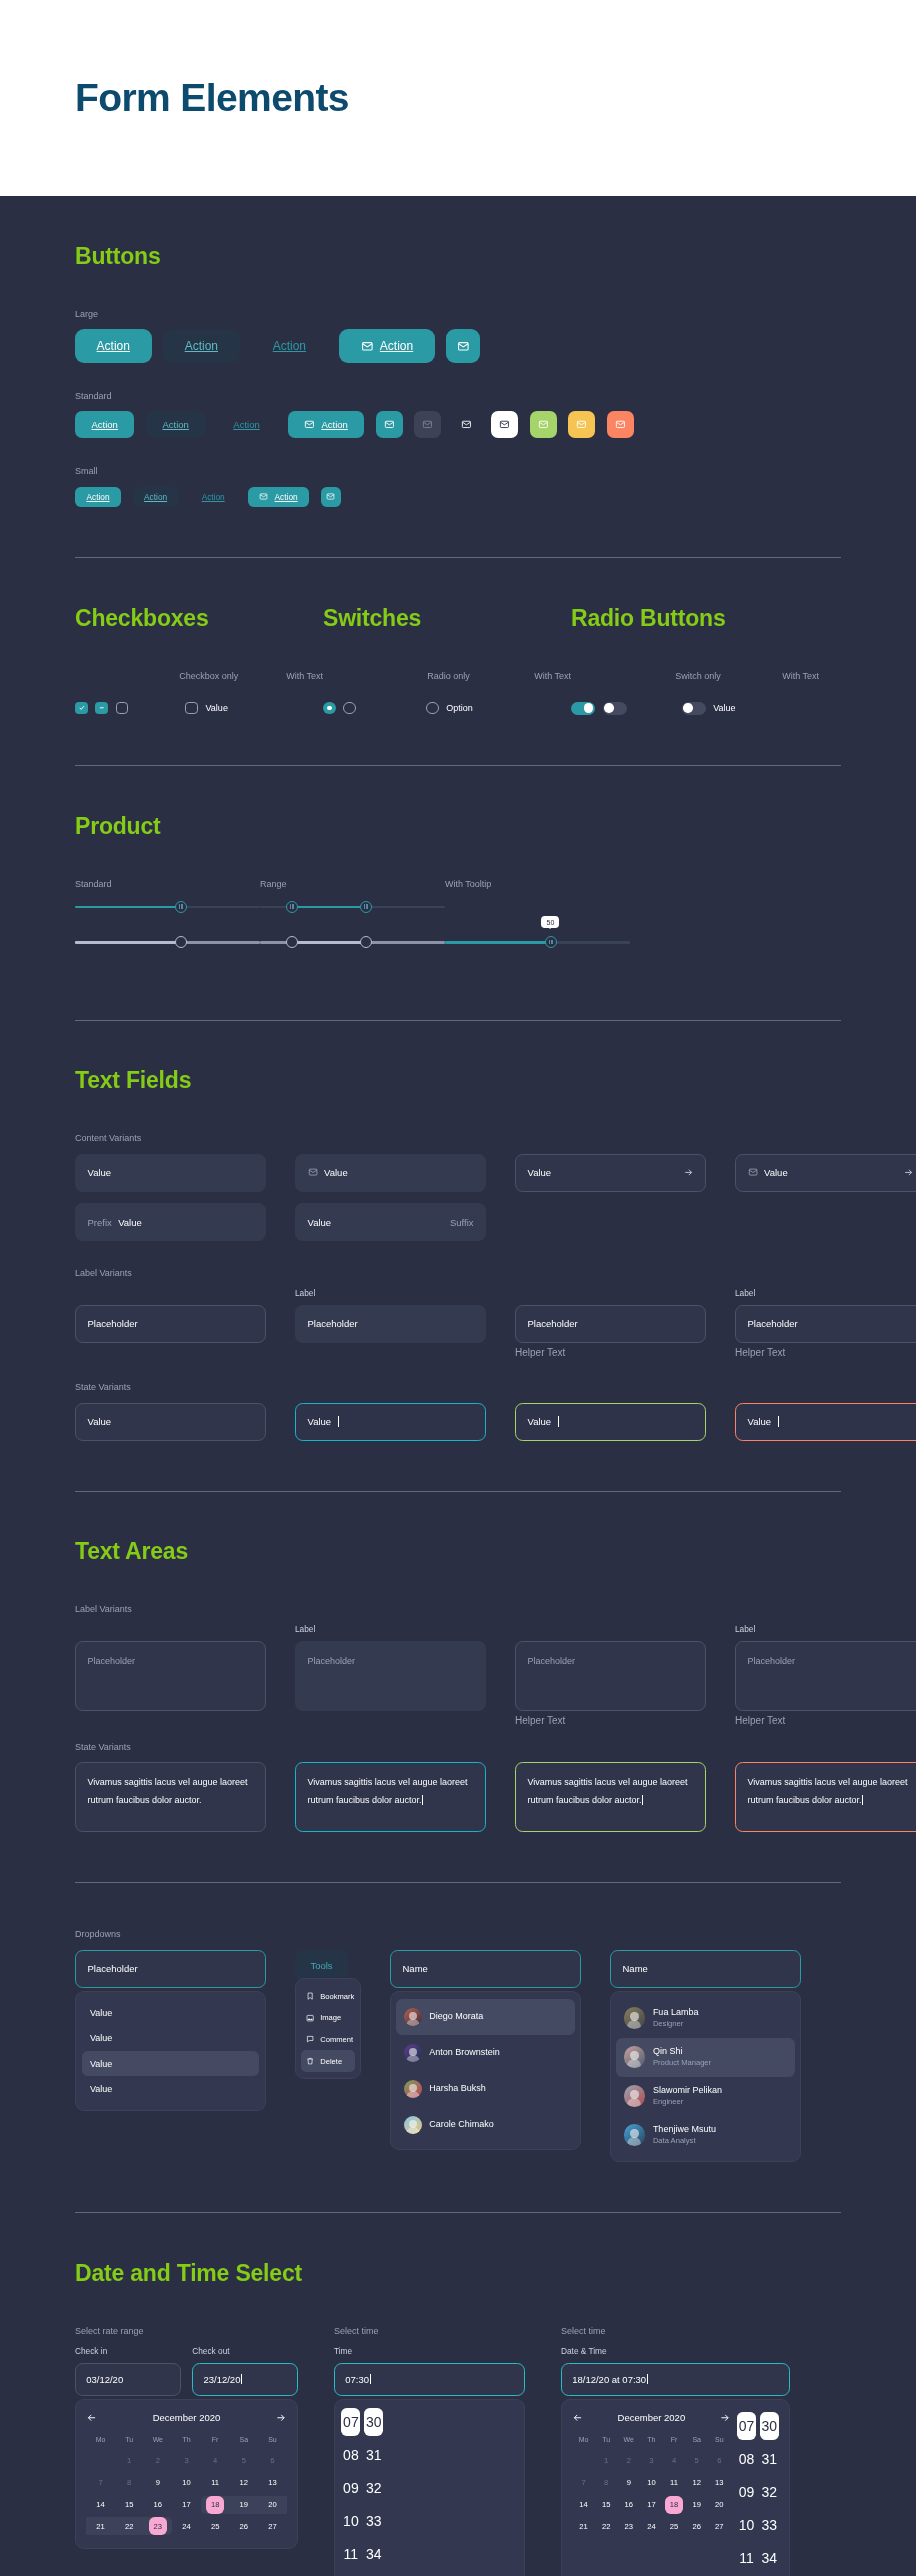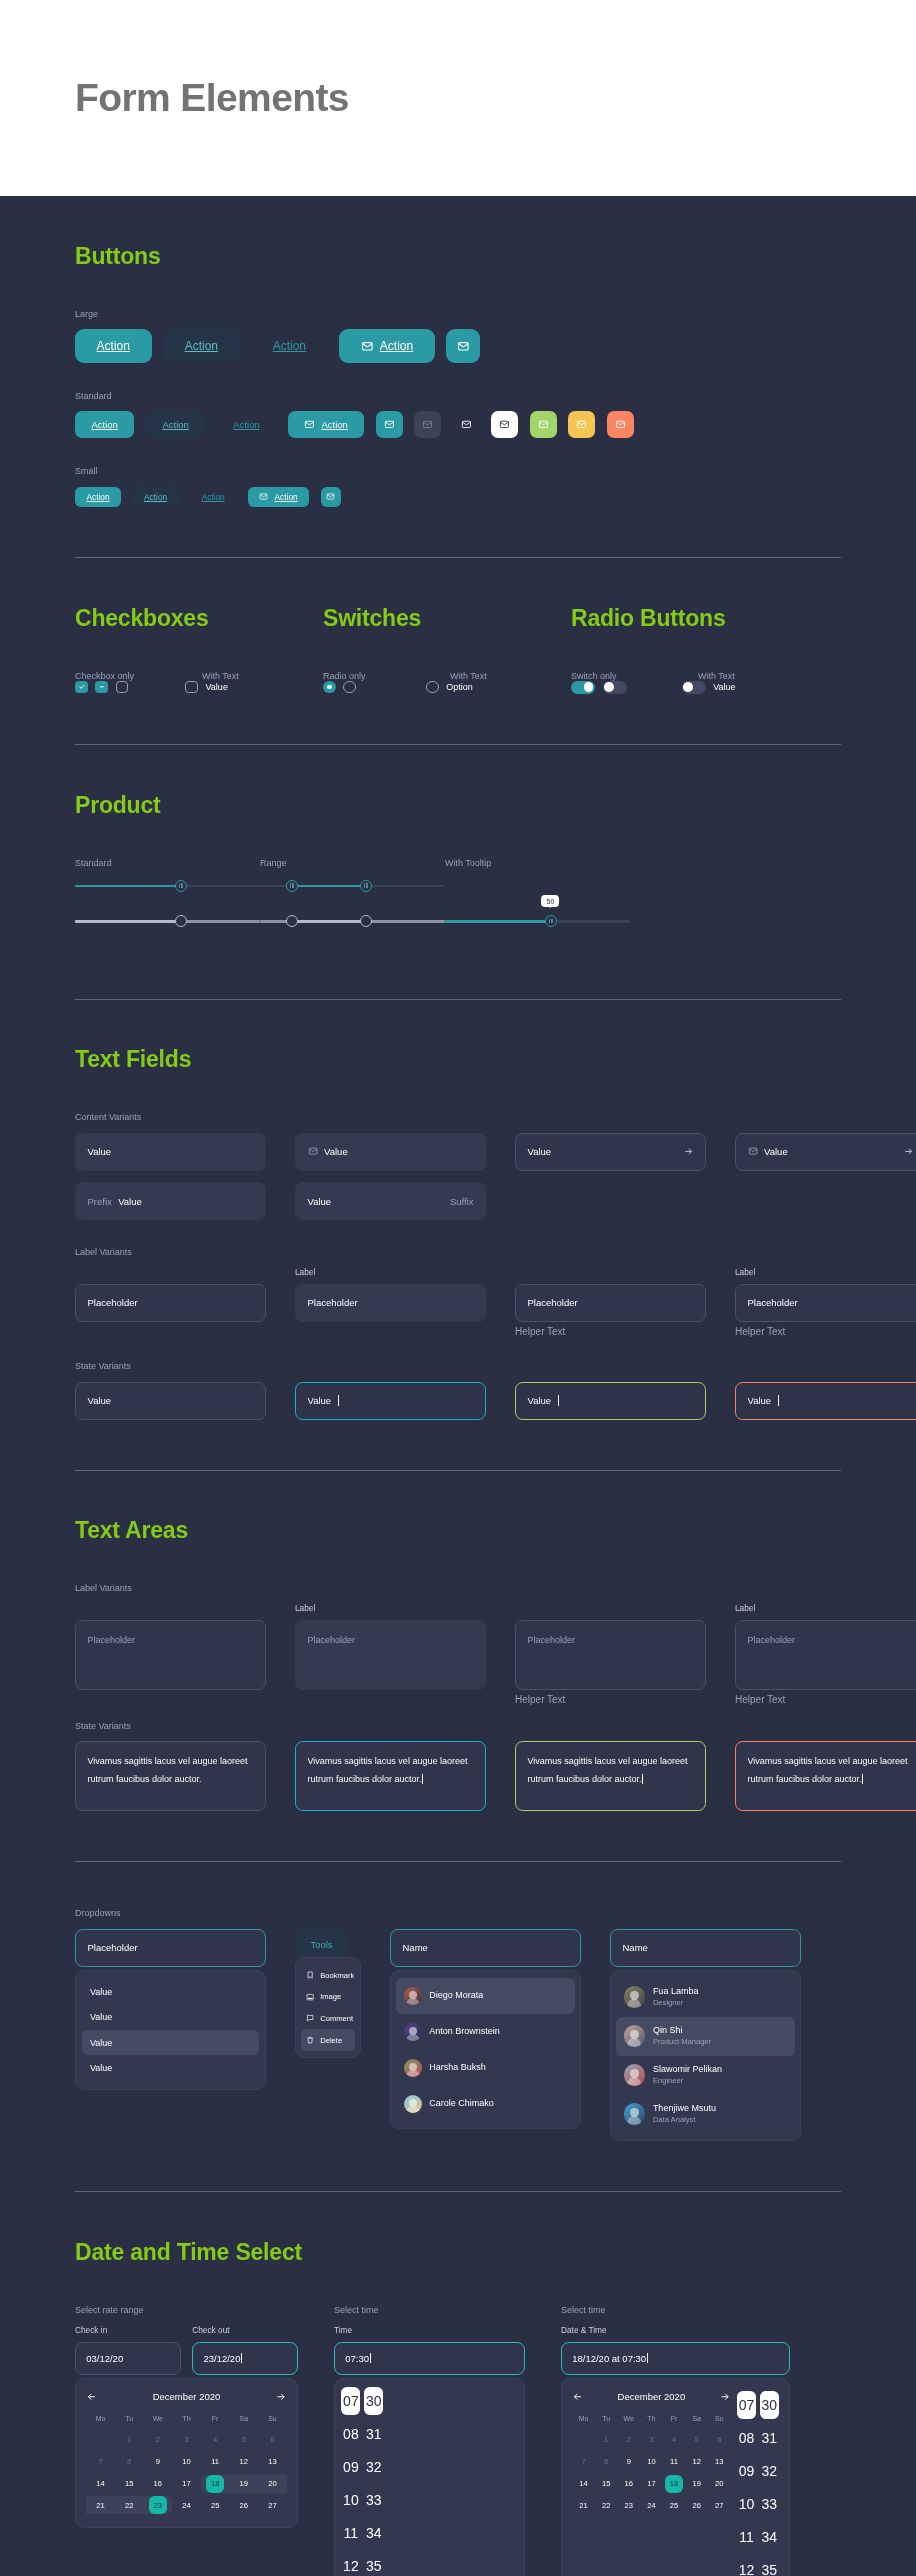--- a/index.html
+++ b/index.html
@@ -14,21 +14,21 @@
 
   
   .hero {
     background: #ffffff;
     height: 196px;
     display: flex;
     align-items: center;
     padding-left: 75px;
   }
   .hero h1 {
-    color: #737373;
+    color: #0c4a6e;
     font-size: 39px;
     font-weight: bold;
     letter-spacing: -0.6px;
   }
 
   .content { padding: 0 75px; }
   .section { padding-top: 47px; }
   .section-title {
     font-size: 23px;
     font-weight: bold;
@@ -77,21 +77,21 @@
   .btn.green { background: #a4d46a; color: #ffffff; }
   .btn.amber { background: #f7c council; }
   .btn.amber { background: #f6c453; color: #ffffff; }
   .btn.coral { background: #fb8463; color: #ffffff; }
   .ico { display: inline-flex; align-items: center; }
   .ico svg { display: block; }
 
   
   .triple { display: flex; gap: 0; }
   .triple > div { width: 248px; }
-  .ctl-heads { display: flex; gap: 56px; margin-bottom: 0; }
+  .ctl-heads { display: flex; gap: 36px; margin-bottom: 21px; justify-content: flex-end; }
   .ctl-heads .sub-label { margin-bottom: 0; }
   .ctl-line { display: flex; align-items: center; gap: 14px; }
   .ctl-group { display: flex; align-items: center; gap: 7.6px; }
   .ctl-sep { width: 29px; }
 
   .cb {
     width: 12.7px; height: 12.7px; border-radius: 3.8px;
     display: inline-flex; align-items: center; justify-content: center;
     cursor: pointer; flex: none;
   }
@@ -229,21 +229,21 @@
   .cal-title { font-size: 9.5px; color:#ffffff; }
   .cal-nav { color: #ffffff; cursor: pointer; display:flex; }
   .cal-grid { display: grid; grid-template-columns: repeat(7, 1fr); row-gap: 3.8px; }
   .cal-dow { font-size: 7px; color:#9ba0b5; text-align:center; padding-bottom: 5.1px; }
   .cal-cell { height: 18px; display:flex; align-items:center; justify-content:center;
               font-size: 7.6px; color:#ffffff; cursor:pointer; position:relative; }
   .cal-cell.dim { color: #6b7089; }
   .cal-cell.range { background: #3c4259; }
   .cal-cell.range-start { border-radius: 5.1px 0 0 5.1px; }
   .cal-cell.range-end { border-radius: 0 5.1px 5.1px 0; }
-  .cal-cell .pill { width: 18px; height: 18px; border-radius: 5.7px; background:#14b8a6;
+  .cal-cell .pill { width: 18px; height: 18px; border-radius: 5.7px; background:#f9a8d4;
                     color:#2b2f44; display:flex; align-items:center; justify-content:center; }
   .time-panel { background:#333850; border-radius:9px; padding: 7.6px 6.4px 11.5px;
                 border:0.6px solid #3c4158; margin-top: 3.8px; display:flex; gap: 3.8px; }
   .time-col { display:flex; flex-direction:column; gap: 5.1px; }
   .time-cell { width: 19px; height: 28px; border-radius: 5.7px; display:flex;
                align-items:center; justify-content:center; font-size:14px;
                color:#ffffff; cursor:pointer; }
   .time-cell.sel { background:#ffffff; color:#2b2f44; }
   .inline-time { display:flex; gap: 3.8px; }
 </style>

